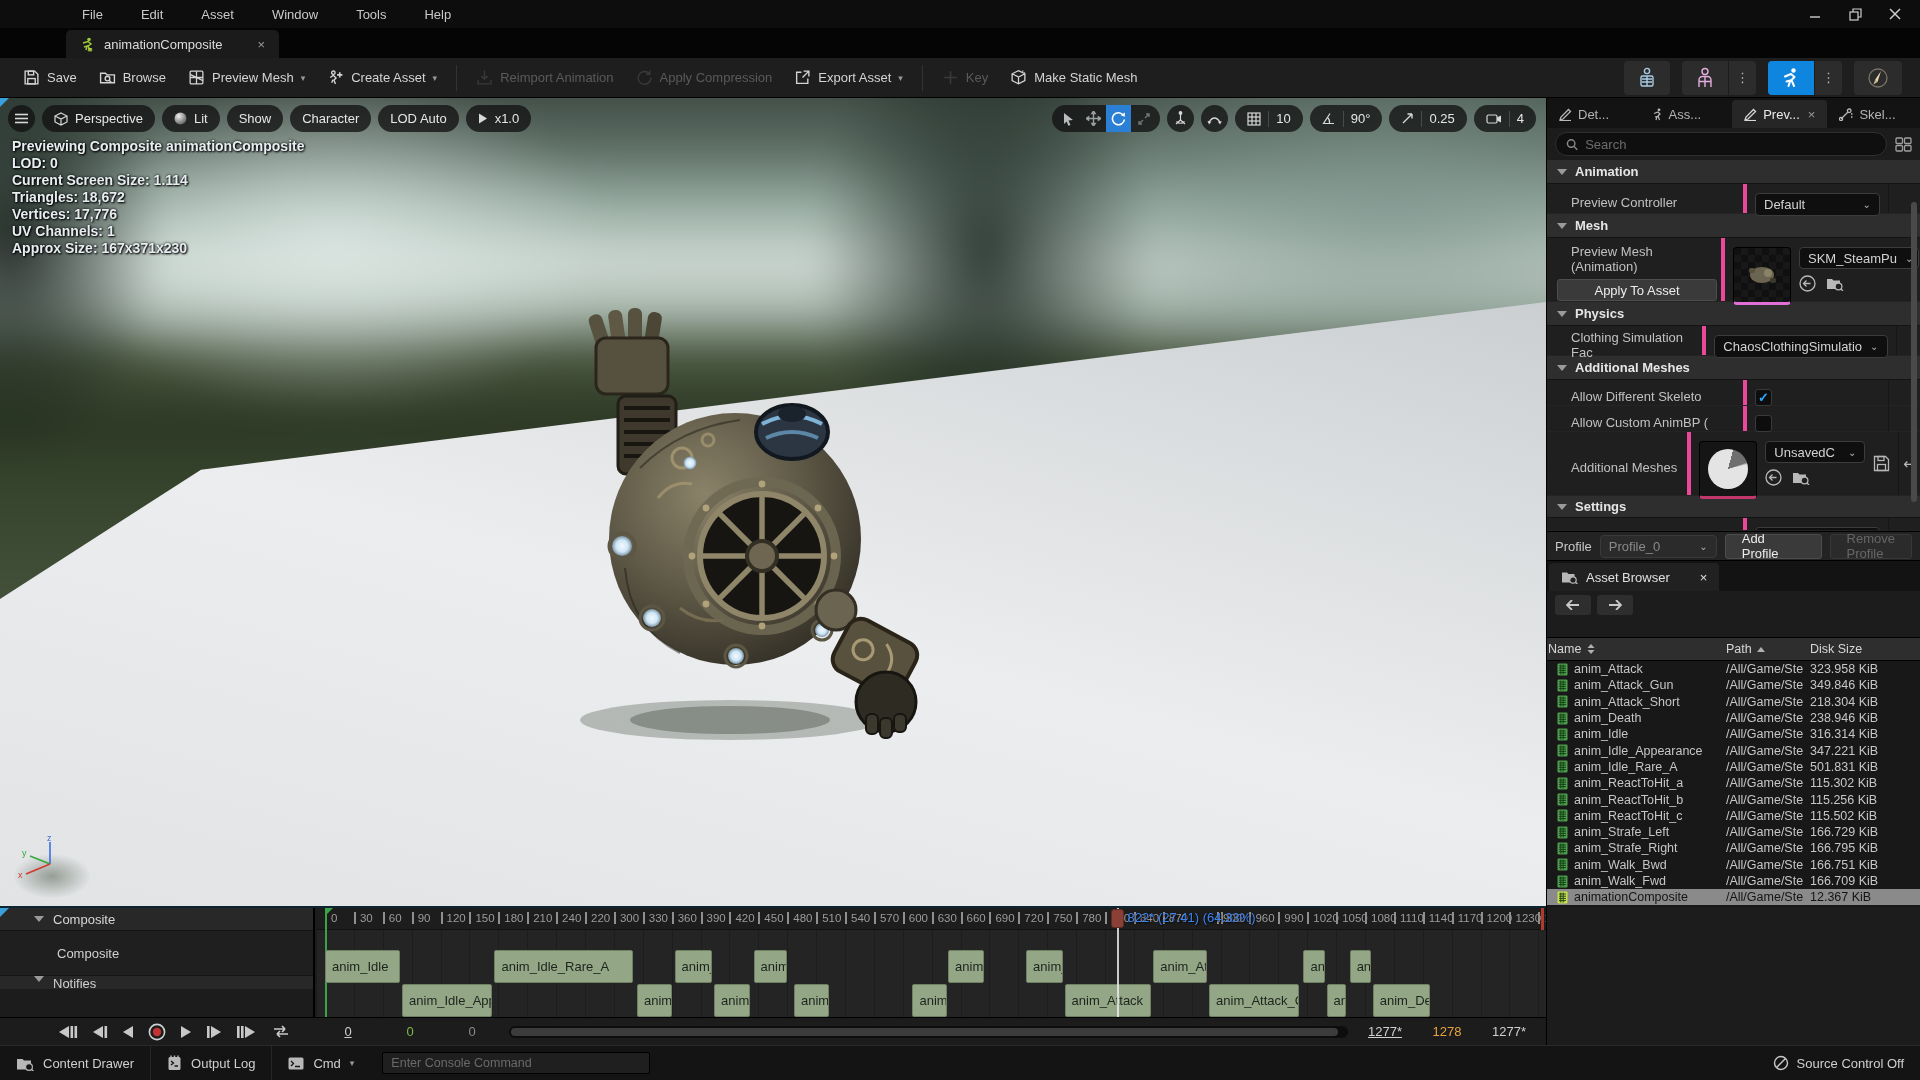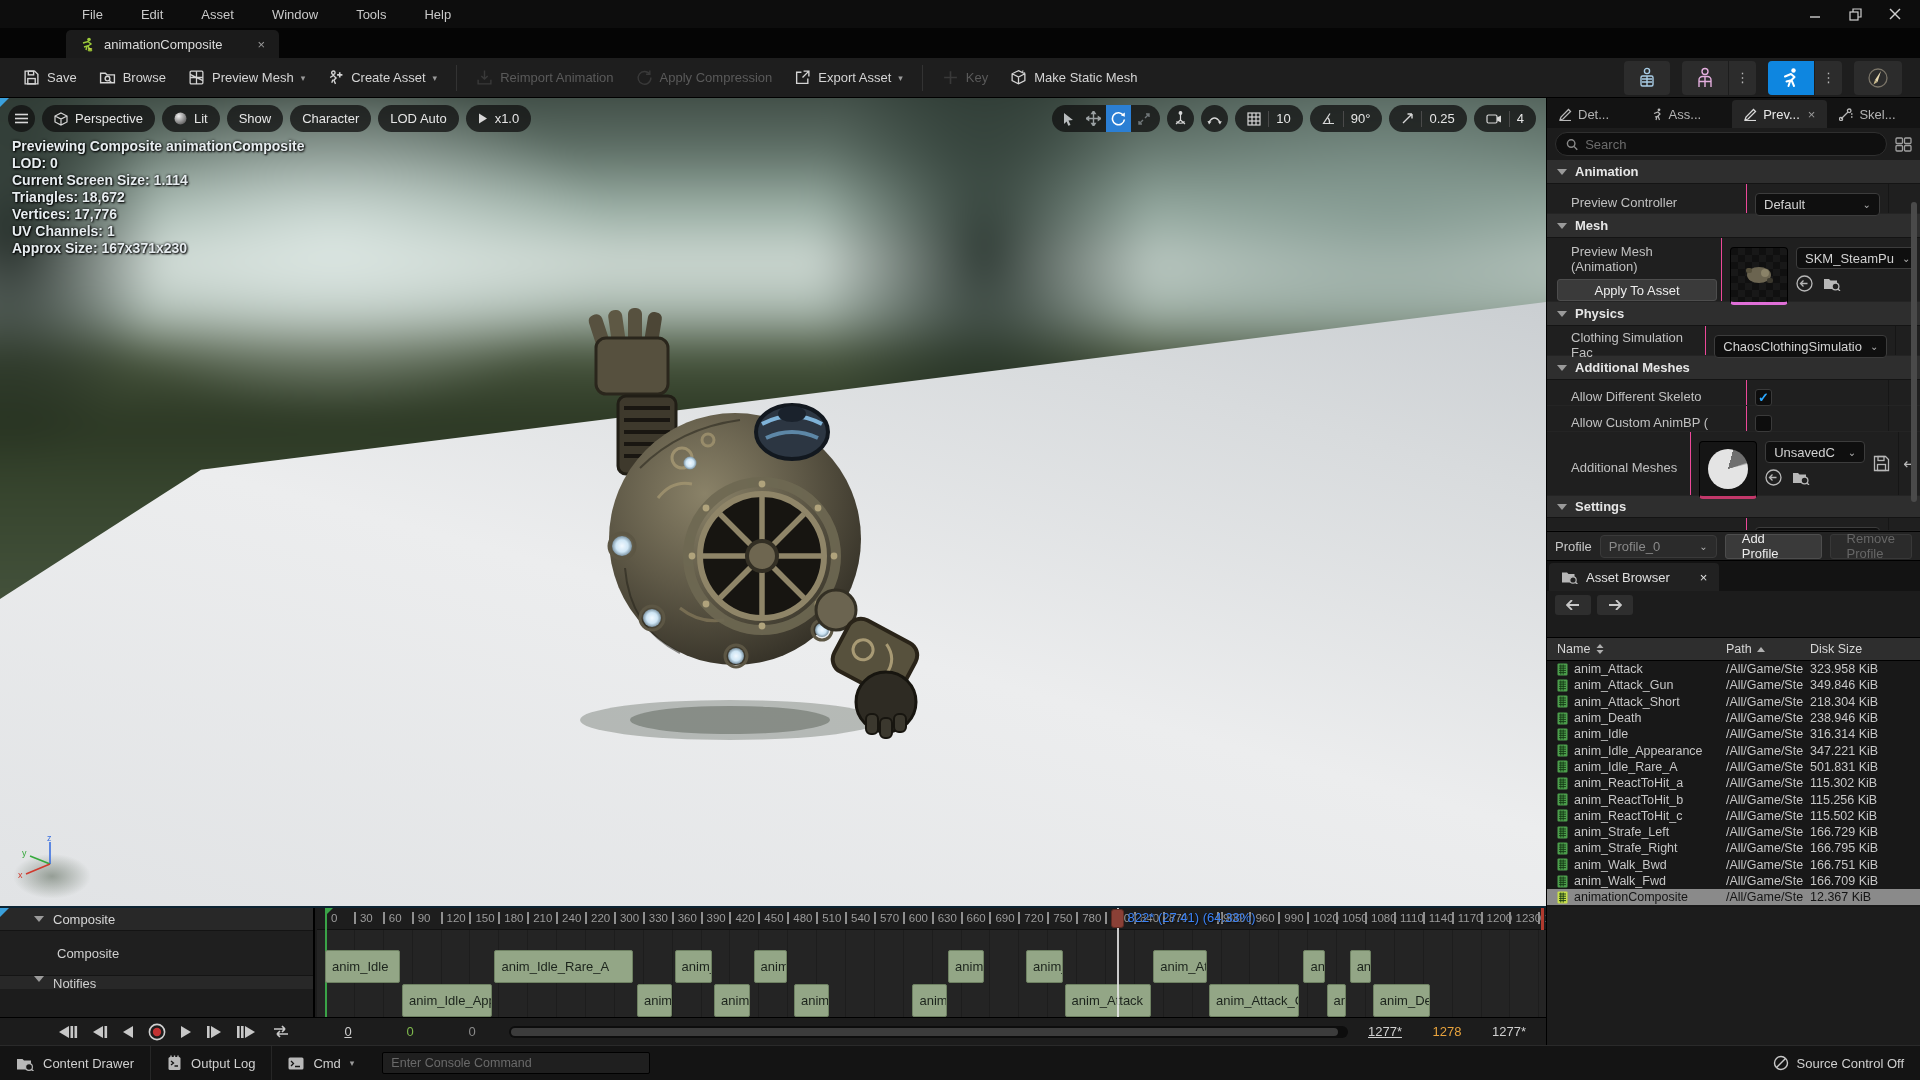--- a/index.html
+++ b/index.html
@@ -66,21 +66,21 @@
   .dp-tab { height:28px; display:flex; align-items:center; gap:6px; padding:0 12px; font-size:13px; color:#b4b4b4; flex:1; }
   .dp-tab.active { background:#262626; border-radius:4px 4px 0 0; color:#e8e8e8; }
   .dp-tab .close { color:#9a9a9a; margin-left:2px; }
   .search-row { height:32px; display:flex; align-items:center; gap:8px; padding:0 8px; }
   .search-pill { flex:1; height:24px; background:#0f0f0f; border:1px solid #2f2f2f; border-radius:13px; display:flex; align-items:center; gap:7px; padding:0 10px; }
   .search-pill input { background:transparent; border:none; outline:none; color:#bdbdbd; font-size:13px; width:100%; font-family:inherit; }
   .search-pill input::placeholder { color:#6c6c6c; }
   .cat { height:24px; background:#2e2e2e; display:flex; align-items:center; gap:8px; padding-left:10px; font-size:13px; font-weight:bold; color:#e6e6e6; border-bottom:1px solid #141414; }
   .caret { width:0; height:0; border-left:5px solid transparent; border-right:5px solid transparent; border-top:6px solid #9a9a9a; }
   .row { display:flex; border-bottom:1px solid #242424; background:#1f1f1f; align-items:stretch; }
-  .row .lbl { width:200px; padding:8px 4px 0 24px; color:#c0c0c0; font-size:13px; display:flex; align-items:center; border-right:1px solid #ec4899; line-height:15px; }
+  .row .lbl { width:200px; padding:8px 4px 0 24px; color:#c0c0c0; font-size:13px; display:flex; align-items:center; border-right:4px solid #ec4899; line-height:15px; }
   .row .lbl.top { align-items:flex-start; padding-top:6px; }
   .row .val { flex:1; padding:9px 8px; display:flex; gap:8px; }
   .row .gutter { width:32px; display:flex; align-items:center; justify-content:center; border-left:1px solid #161616; color:#b8b8b8; font-size:15px; }
   .dd { background:#0f0f0f; border:1px solid #3c3c3c; border-radius:4px; height:23px; padding:0 8px; color:#d2d2d2; font-size:13px; display:flex; align-items:center; justify-content:space-between; gap:8px; }
   .dd .chev { font-size:10px; color:#b0b0b0; }
   .btn { background:#3a3a3a; border:1px solid #4d4d4d; border-radius:3px; height:25px; padding:0 16px; color:#ececec; font-size:13px; display:flex; align-items:center; justify-content:center; }
   .btn.disabled { background:#2b2b2b; border-color:#383838; color:#666; }
   .cb { width:17px; height:17px; background:#0d0d0d; border:1px solid #3a3a3a; border-radius:3px; display:flex; align-items:center; justify-content:center; font-size:13px; font-weight:bold; color:transparent; }
   .cb.checked { color:#2ba8ff; }
   .thumb { width:58px; height:58px; background:repeating-conic-gradient(#181818 0% 25%, #101010 0% 50%) 0 0/14px 14px; border:1px solid #000; border-bottom:3px solid #e06fd8; border-radius:4px; display:flex; align-items:center; justify-content:center; }
@@ -94,21 +94,21 @@
   .profile-bar .dd { color:#8a8a8a; width:118px; background:#2b2b2b; border-color:#3a3a3a; }
 
   
   .ab-tab-row { height:30px; background:#131313; display:flex; align-items:flex-end; }
   .ab-tab { height:28px; background:#212121; border-radius:4px 4px 0 0; display:flex; align-items:center; gap:8px; padding:0 12px; margin-left:2px; font-size:13px; color:#e0e0e0; }
   .ab-nav { height:28px; display:flex; gap:6px; align-items:center; padding:0 8px; background:#1c1c1c; }
   .nav-btn { width:36px; height:20px; background:#2e2e2e; border-radius:3px; display:flex; align-items:center; justify-content:center; }
   .ab-search { height:30px; display:flex; align-items:center; gap:10px; padding:0 10px 0 8px; }
   .ab-gap { height:18px; }
   .ab-head { height:24px; background:#2e2e2e; border-top:1px solid #000; border-bottom:1px solid #000; display:flex; align-items:center; font-size:12.5px; color:#d6d6d6; }
-  .col-name { flex:1; padding-left:10px; display:flex; gap:6px; align-items:center; }
+  .col-name { flex:1; padding-left:1px; display:flex; gap:6px; align-items:center; }
   .col-path { width:82px; display:flex; gap:5px; align-items:center; }
   .col-size { width:112px; padding-left:2px; }
   .ab-rows { background:#181818; height:246px; overflow:hidden; }
   .ab-row { height:16.3px; display:flex; align-items:center; font-size:12.5px; color:#c6c6c6; }
   .ab-row .doc { color:#4c9e4c; margin:0 6px 0 10px; display:flex; }
   .ab-row.selected { background:#8a8a8a; color:#141414; }
   .ab-row.selected .doc { color:#c8e04a; }
   .ab-row .name { flex:1; white-space:nowrap; overflow:hidden; }
   .ab-row .path { width:82px; white-space:nowrap; overflow:hidden; }
   .ab-row .size { width:112px; padding-left:2px; white-space:nowrap; }

